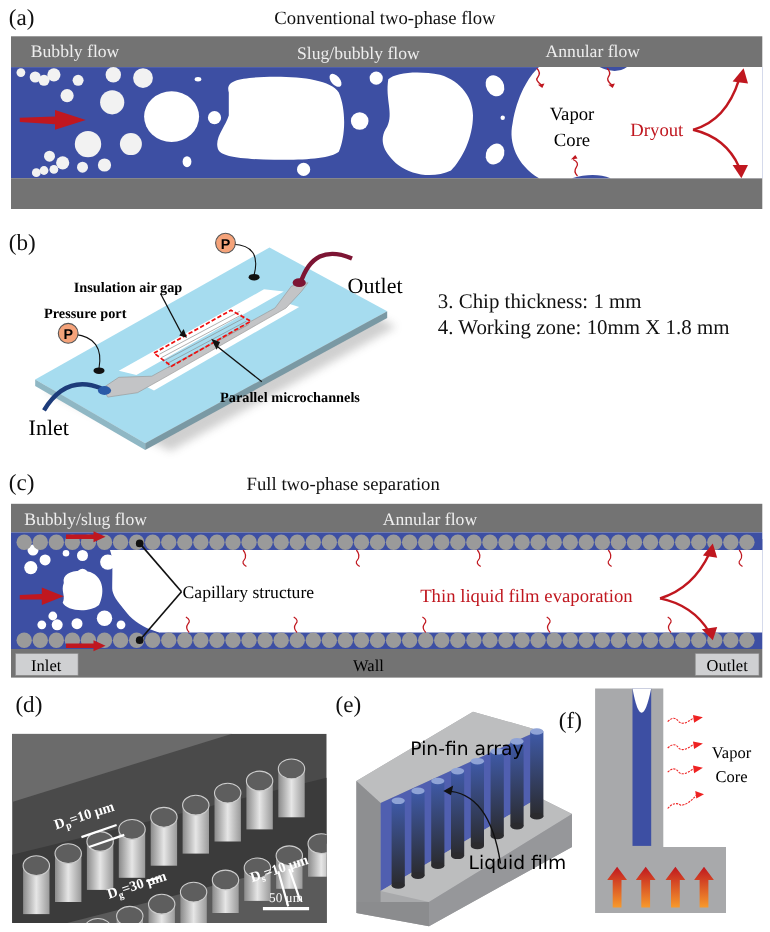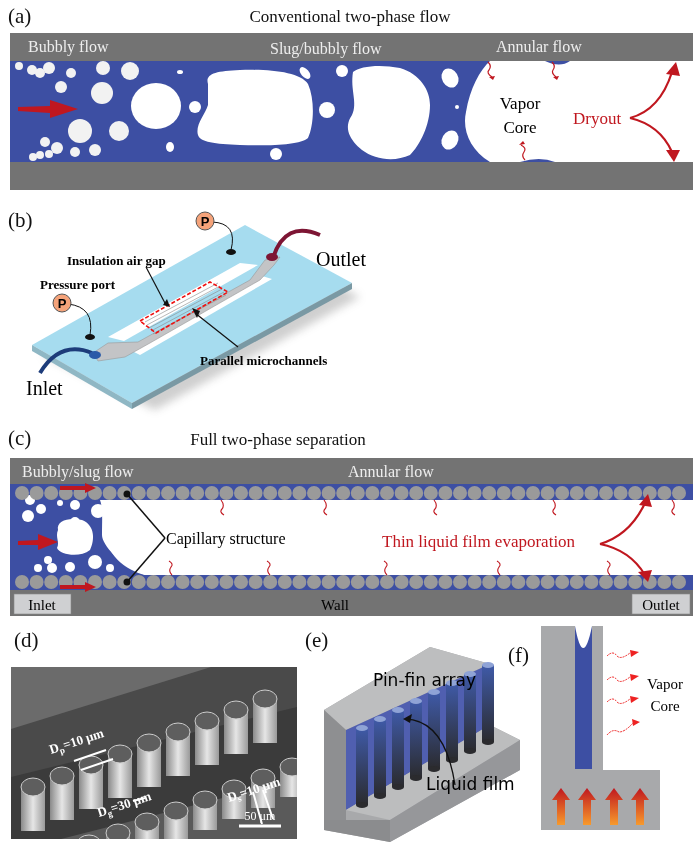--- a/index.html
+++ b/index.html
@@ -130,24 +130,26 @@
   <line x1="238" y1="152" x2="195" y2="118" stroke="#111" stroke-width="1.2"></line>
   <polygon points="192,113 197,123 200,116" fill="#111"></polygon>
   <text x="67" y="70" font-size="13" font-weight="bold">Insulation air gap</text>
   <text x="40" y="94" font-size="13" font-weight="bold">Pressure port</text>
   <text x="200" y="170" font-size="13" font-weight="bold">Parallel microchannels</text>
   <text x="26" y="200" font-size="20">Inlet</text>
   <text x="316" y="71" font-size="20">Outlet</text>
 </svg>
 
 <div class="abs dims" style="left:398px;top:263px;">
+  <div>3.  Chip thickness: 1 mm</div>
+  <div>4.  Working zone: 10mm X 1.8 mm</div>
 </div>
 
 <div class="abs panel-label" style="left:8px;top:426px;">(c)</div>
-<div class="abs title" style="left:0;width:556px;text-align:center;top:430px;">Full two-phase separation</div>
+<div class="abs title" style="left:0;width:556px;text-align:center;top:430px;padding-left:34px;">Full two-phase separation</div>
 
 <svg class="abs" style="left:0;top:0" width="700" height="620" id="svg-c">
   <rect x="10" y="458" width="683" height="26" fill="#737373"></rect>
   <rect x="10" y="484" width="683" height="106" fill="#3d4fa3"></rect>
   <rect x="10" y="590" width="683" height="26" fill="#737373"></rect>
   <path d="M100 500 L693 500 L693 575 L145 575 C120 565 102 545 102 535 C102 520 103 508 100 500 Z" fill="#fff"></path>
   <path d="M100 500 Q200 500 320 494 L693 490 L693 500 Z" fill="#3d4fa3"></path>
   <g fill="#fff">
     <circle cx="30" cy="500" r="5"></circle>
       <circle cx="41" cy="509" r="5"></circle>

